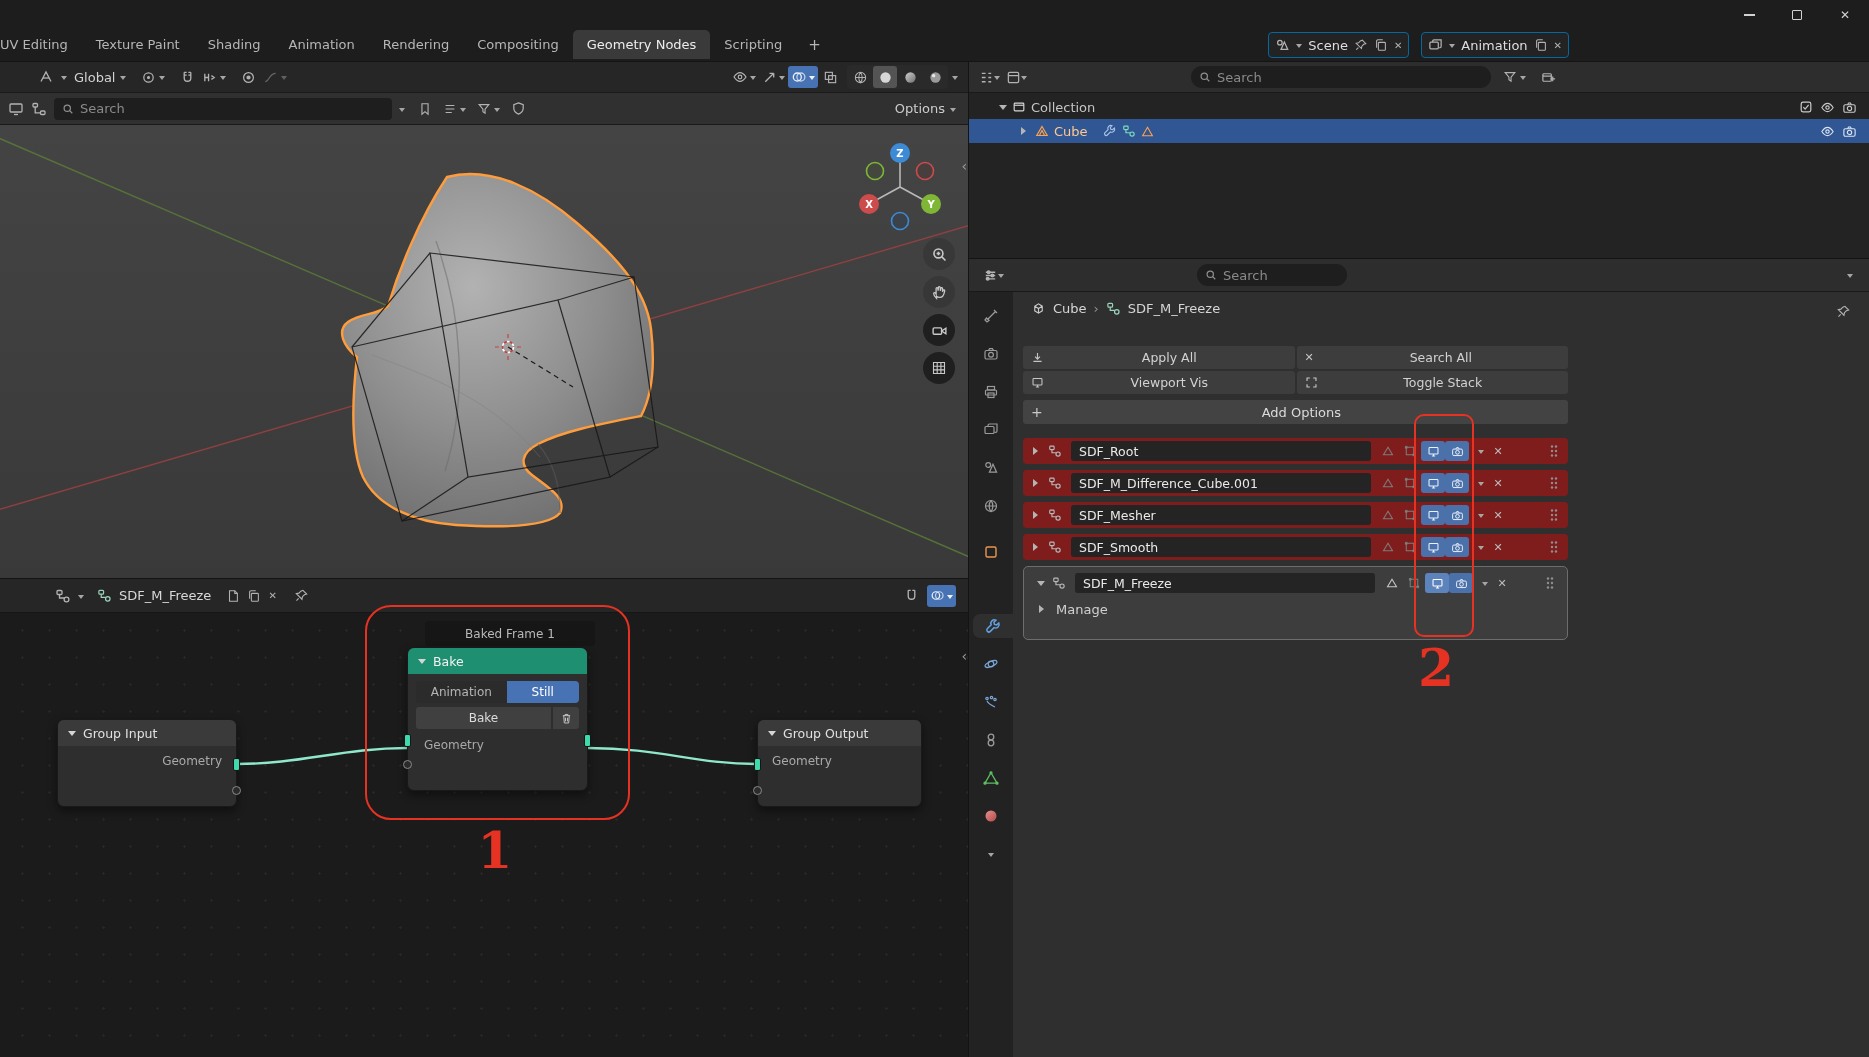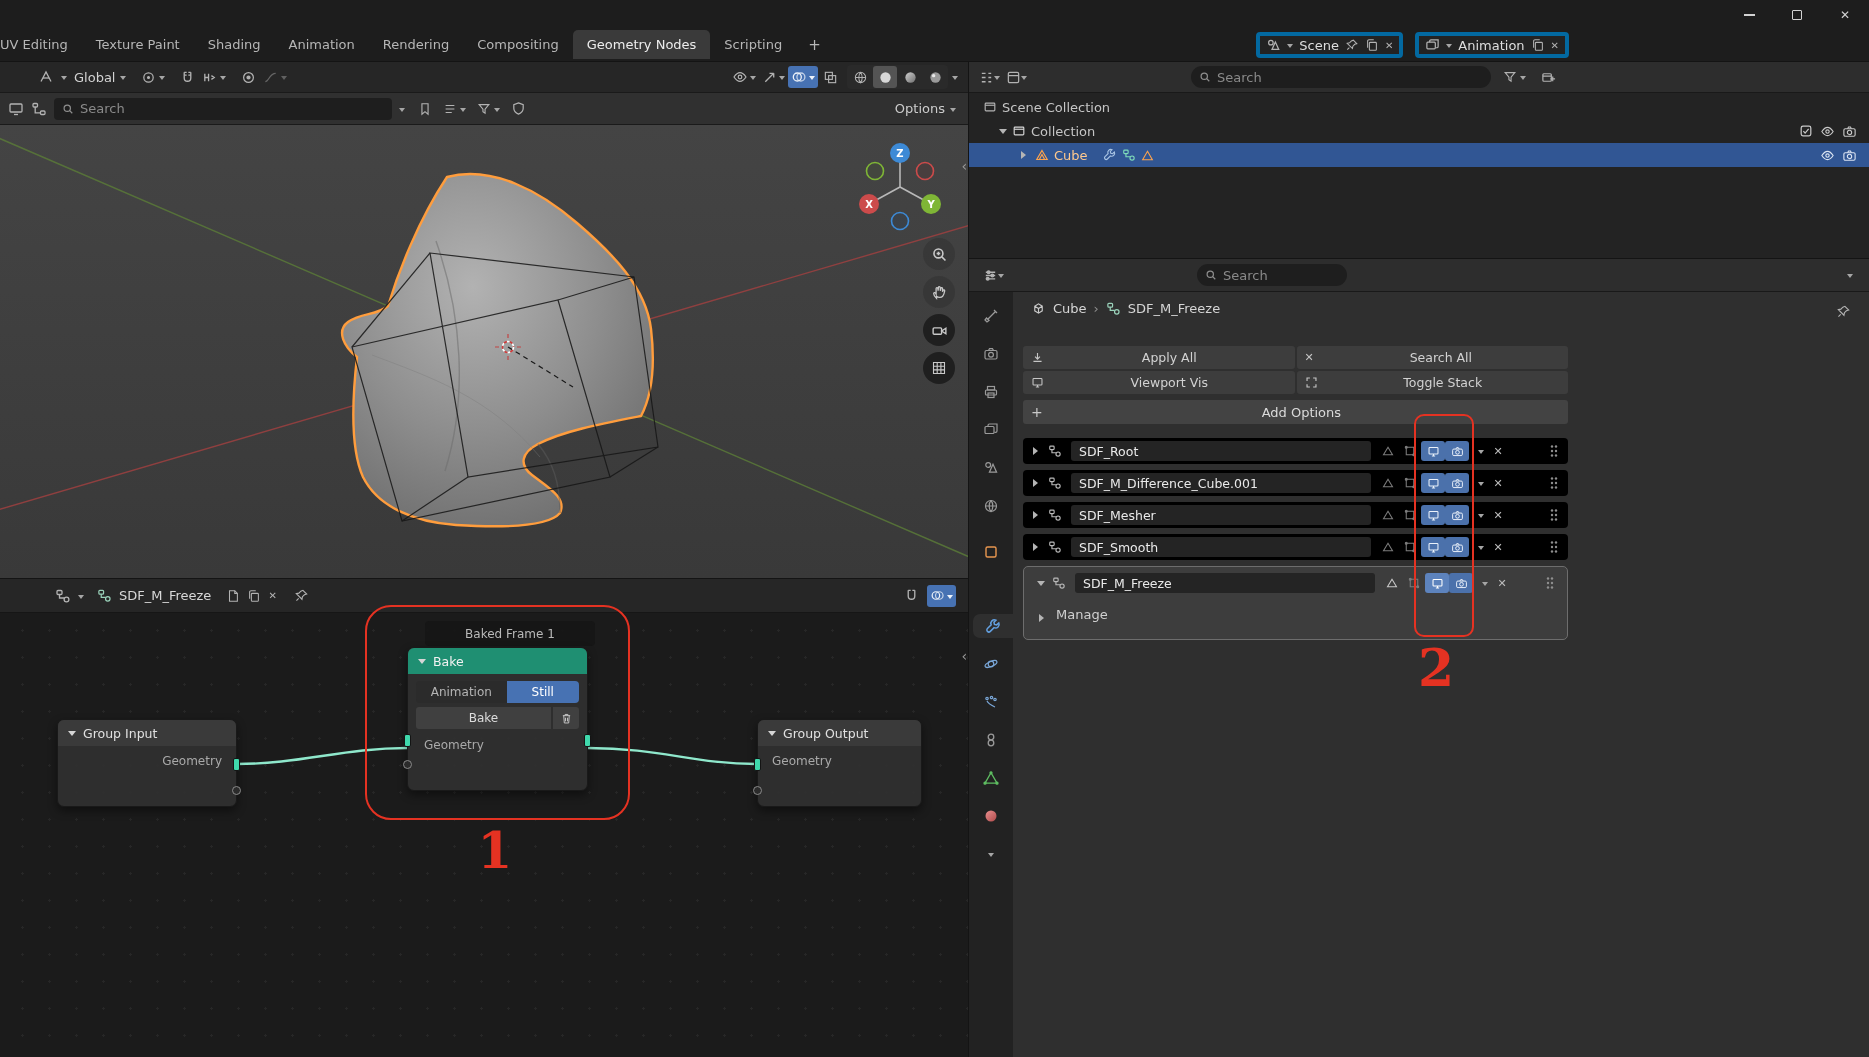--- a/index.html
+++ b/index.html
@@ -16,21 +16,21 @@
 .topbar{position:absolute;top:0;left:0;right:0;height:62px;background:#1d1d1d;border-bottom:1px solid #141414}
 .win-controls{position:absolute;top:0;right:0;display:flex}
 .win-btn{width:48px;height:30px;display:flex;align-items:center;justify-content:center;color:#d2d2d2;font-size:12px}
 .win-min-g{width:11px;height:2px;background:#d2d2d2}
 .win-max-g{width:10px;height:10px;border:1.4px solid #d2d2d2;border-radius:1px}
 .tabs{position:absolute;left:0;bottom:0;height:31px;display:flex;align-items:flex-start}
 .tab{height:29px;display:flex;align-items:center;padding:0 14px;color:#b6b6b6;border-radius:5px 5px 0 0;white-space:nowrap}
 .tab.active{background:#3a3a3a;color:#ececec}
 .tab-add{height:29px;display:flex;align-items:center;padding:0 12px;color:#b6b6b6;font-size:15px}
 .id-selectors{position:absolute;right:300px;bottom:3px;height:26px;display:flex;gap:12px}
-.id-block{display:flex;align-items:center;background:#232323;border:4px solid #0369a1;border-radius:4px;padding:0 6px;gap:6px;height:26px}
+.id-block{display:flex;align-items:center;background:#232323;border:1px solid #0369a1;border-radius:4px;padding:0 6px;gap:6px;height:26px}
 .id-label{color:#dedede}
 
 .viewport{position:absolute;left:0;top:62px;width:968px;height:516px;background:#3c3c3c}
 .vp-h1{position:absolute;top:0;left:0;right:0;height:31px;background:#262626;display:flex;align-items:center;padding:0 10px 0 38px;gap:7px;border-bottom:1px solid #1a1a1a}
 .vp-h2{position:absolute;top:31px;left:0;right:0;height:32px;background:#303030;display:flex;align-items:center;padding:0 12px 0 8px;gap:7px;border-bottom:1px solid #1a1a1a}
 .vp-canvas{position:absolute;top:63px;left:0;right:0;bottom:0;background:linear-gradient(180deg,#444444,#393939);overflow:hidden}
 .search{display:flex;align-items:center;gap:6px;background:#1e1e1e;border-radius:4px;height:22px;padding:0 8px}
 .search input{background:transparent;border:none;outline:none;color:#dddddd;font:inherit;width:100%}
 .search input::placeholder{color:#8a8a8a}
 .pillsearch{border-radius:11px}
@@ -80,34 +80,34 @@
 .tslot.active{background:#2f2f2f;border-radius:7px 0 0 7px;margin-left:4px}
 .pr-content{position:absolute;left:44px;top:33px;right:0;bottom:0}
 .crumb{position:absolute;left:18px;top:9px;display:flex;align-items:center;gap:7px;color:#d6d6d6}
 .crumb-pin{position:absolute;right:18px;top:12px}
 .actions{position:absolute;left:10px;top:54px;width:545px;display:grid;grid-template-columns:1fr 1fr;gap:2px}
 .abtn{height:23px;background:#3d3d3d;border-radius:3px;display:flex;align-items:center;padding:0 8px;gap:8px;color:#d2d2d2;font-size:12.5px}
 .abtn span.lbl{flex:1;text-align:center}
 .addmod{position:absolute;left:10px;top:108px;width:545px;height:24px;background:#434343;border-radius:3px;display:flex;align-items:center;padding:0 8px;color:#dadada}
 .addmod .lbl{flex:1;text-align:center}
 .modlist{position:absolute;left:10px;top:146px;width:545px}
-.mod-row{height:26px;display:flex;align-items:center;padding:0 6px;background:#000000;border-radius:4px;margin-bottom:6px}
+.mod-row{height:26px;display:flex;align-items:center;padding:0 6px;background:#7f1d1d;border-radius:4px;margin-bottom:6px}
 .mod-chev{width:16px;display:flex;justify-content:center}
 .mod-ic{width:20px;display:flex;justify-content:center}
 .mod-name{width:300px;height:20px;background:#242424;border-radius:3px;margin:0 6px;display:flex;align-items:center;padding:0 8px;color:#eaeaea;font-size:12.5px;overflow:hidden;white-space:nowrap}
 .tg{width:22px;height:20px;border-radius:3px;display:flex;align-items:center;justify-content:center}
 .tg.w24{width:24px}
 .tg.on{background:#4b71ab}
 .mod-x{width:18px;text-align:center;color:#bcbcbc;font-size:11px}
 .mod-dd{width:16px;display:flex;justify-content:center}
 .mod-sp{flex:1}
 .drag{width:16px;display:flex;justify-content:center}
 .freeze-panel{position:absolute;left:10px;top:274px;width:545px;height:74px;background:#3d3d3d;border:1px solid #6d6d6d;border-radius:5px;padding:3px}
 .freeze-panel .mod-row{background:transparent;margin-bottom:0}
-.manage-row{height:26px;display:flex;align-items:flex-end;gap:8px;padding-left:12px;color:#d0d0d0}
+.manage-row{height:26px;display:flex;align-items:center;gap:8px;padding-left:12px;color:#d0d0d0}
 </style>
 </head>
 <body>
 
 <div class="app">
 
   <div class="topbar">
     <div class="tabs">
       <div class="tab" style="margin-left:-14px">
           <span>UV Editing</span>
@@ -615,29 +615,20 @@
         </span>
       <span class="ico" style="position:absolute;left:572px">
           <svg width="15" height="15" viewBox="0 0 16 16" stroke="#b3b3b3" stroke-width="1.3" fill="none">
             <rect x="2" y="4" width="9" height="8" rx="1"></rect>
             <path d="M2 6.5 h9 M12.5 7 v5 M10 9.5 h5"></path>
           </svg>
         </span>
     </div>
 
     <div style="padding-top:2px">
-      <div class="ol-row" style="padding-left:14px">
-        <span class="ico">
-            <svg width="14" height="14" viewBox="0 0 16 16" stroke="#b3b3b3" stroke-width="1.3" fill="none">
-              <rect x="2.5" y="3.5" width="11" height="9" rx="1"></rect>
-              <path d="M2.5 6 h11"></path>
-            </svg>
-          </span>
-        <span>Scene Collection</span>
-      </div>
       <div class="ol-row" style="padding-left:30px">
         <span class="trid"></span>
         <span class="ico">
             <svg width="14" height="14" viewBox="0 0 16 16" stroke="#d8d8d8" stroke-width="1.3" fill="none">
               <rect x="2.5" y="3.5" width="11" height="9" rx="1"></rect>
               <path d="M2.5 6 h11"></path>
             </svg>
           </span>
         <span>Collection</span>
         <span class="ol-right">

